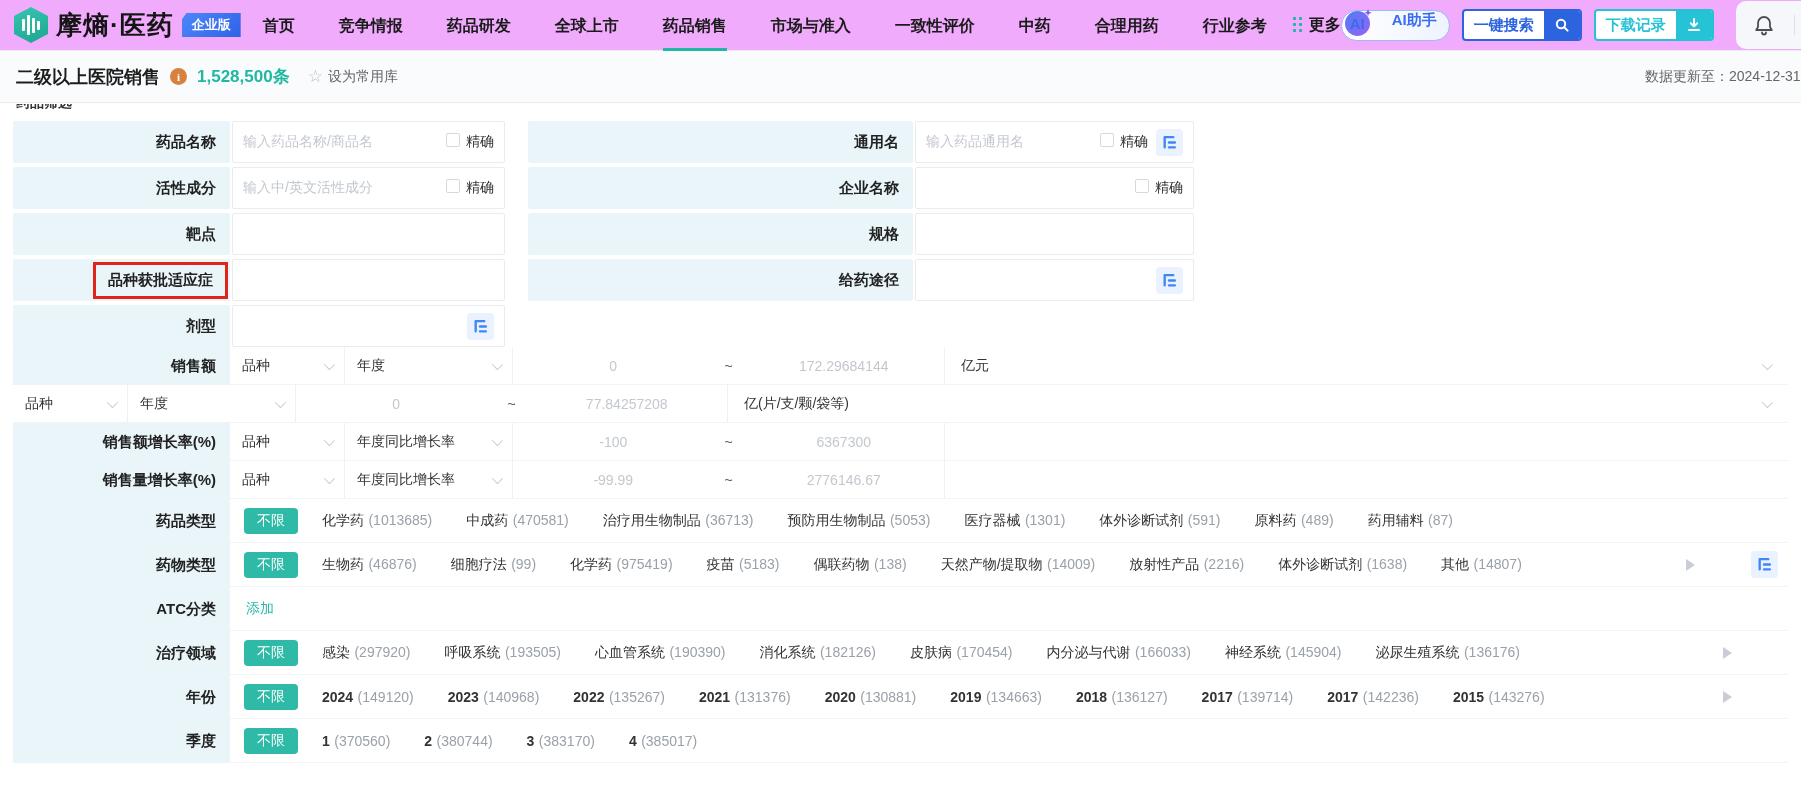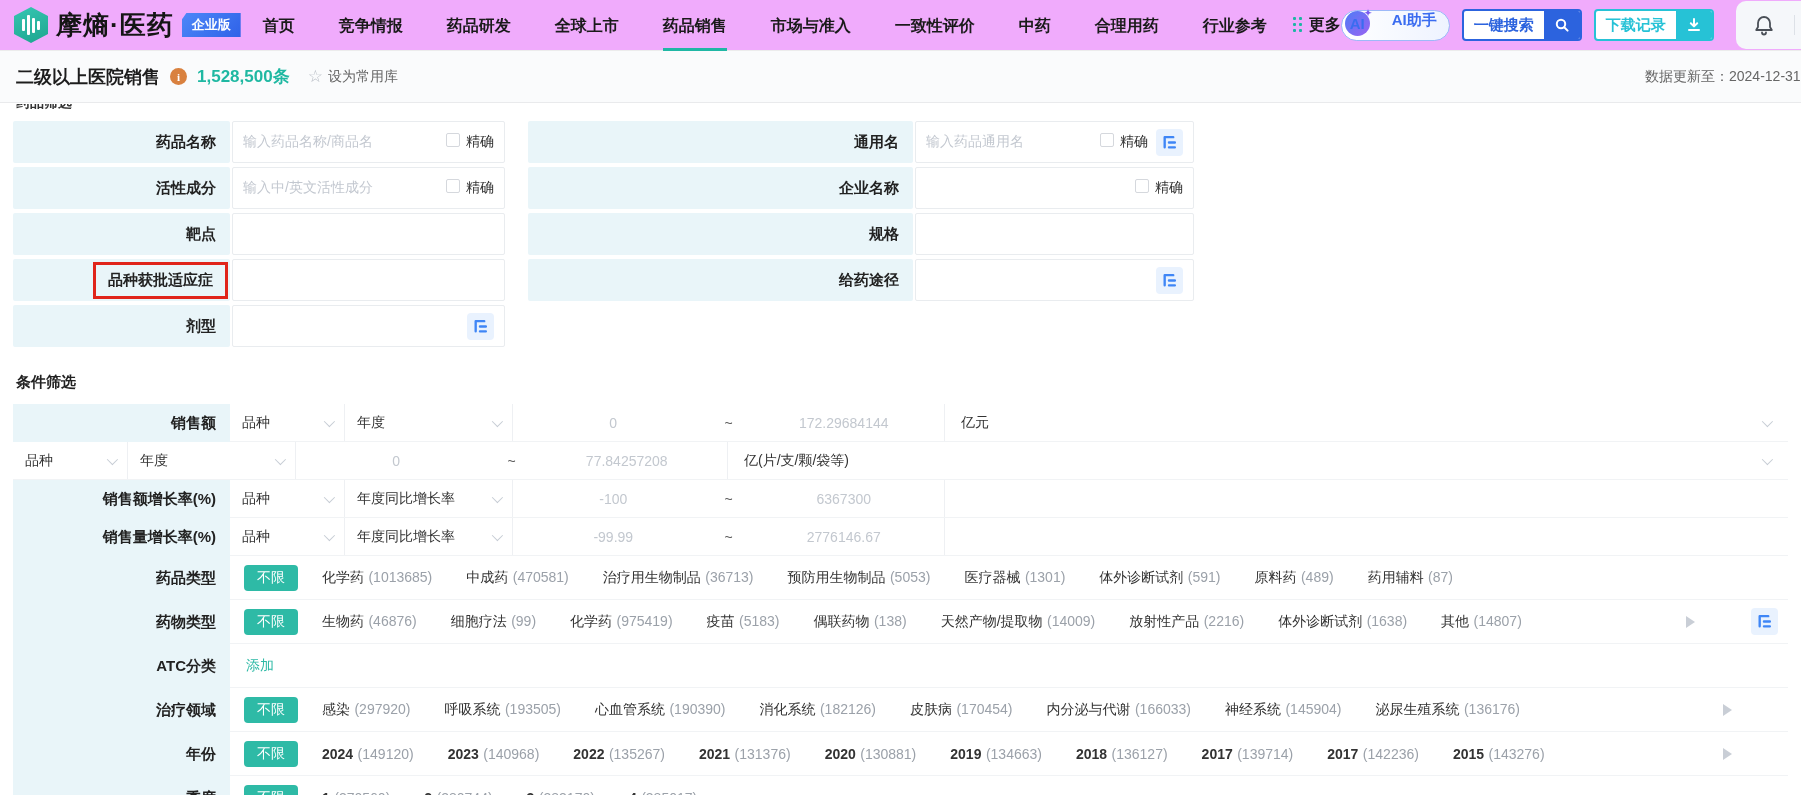--- a/index.html
+++ b/index.html
@@ -308,21 +308,20 @@
             <span class="tree-btn ml-auto">
               <svg width="15" height="15" viewBox="0 0 14 14">
                   <path d="M2.5 2h8M2.5 2v9.5M6.5 7h5.5M6.5 11.5h5.5" fill="none" stroke="#3f86f6" stroke-width="2.2" stroke-linecap="round"></path>
                 </svg>
             </span>
           </div>
         </div>
       </div>
     </div>
 
-    <h3 class="section-title">条件筛选</h3>
 
     <div class="cond-table">
 
       <div class="c-row">
         <div class="c-label">销售额</div>
         <div class="c-content">
           <div class="c-sel s1">
               <span>品种</span>
               <i class="chev"></i>
             </div>

